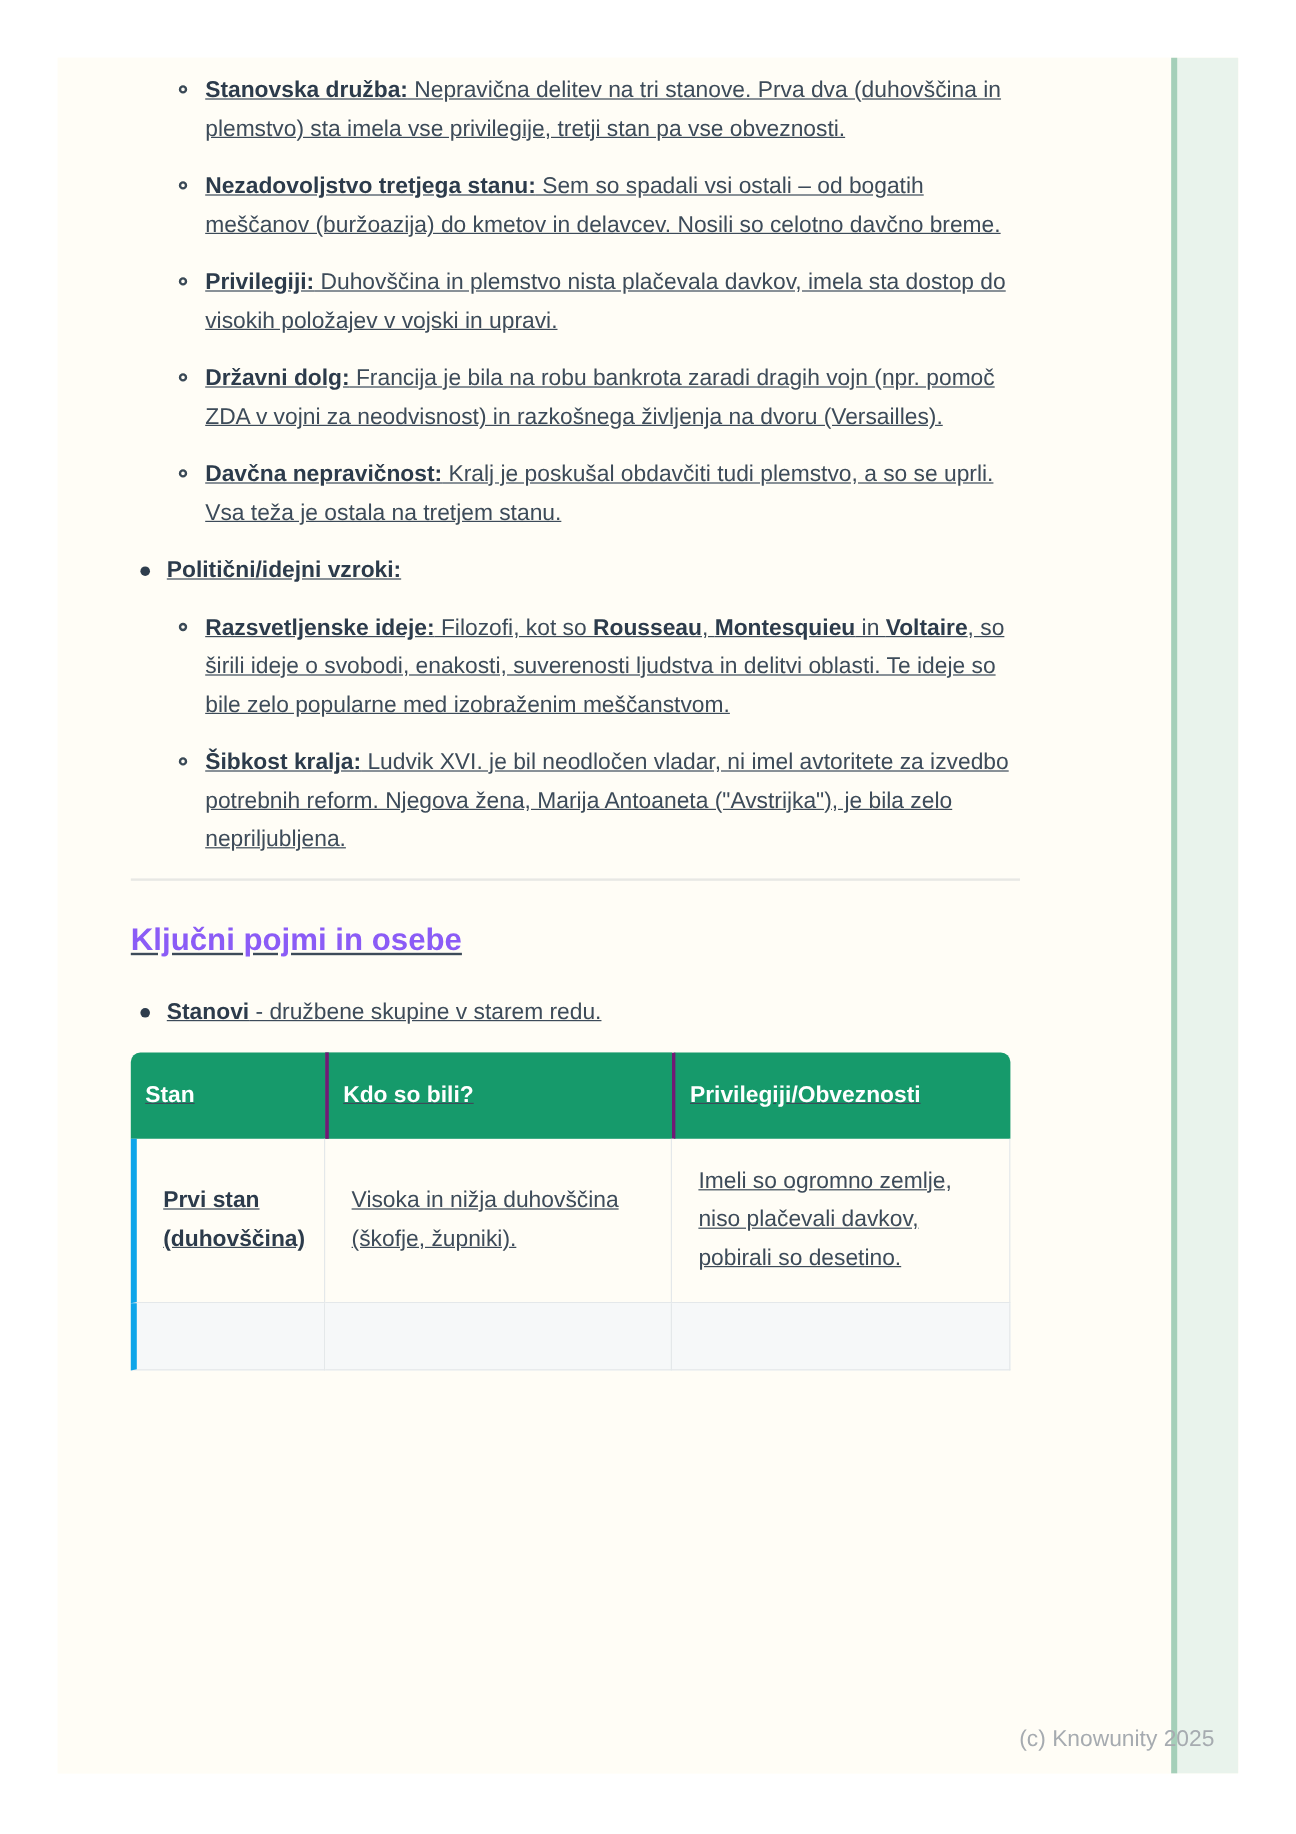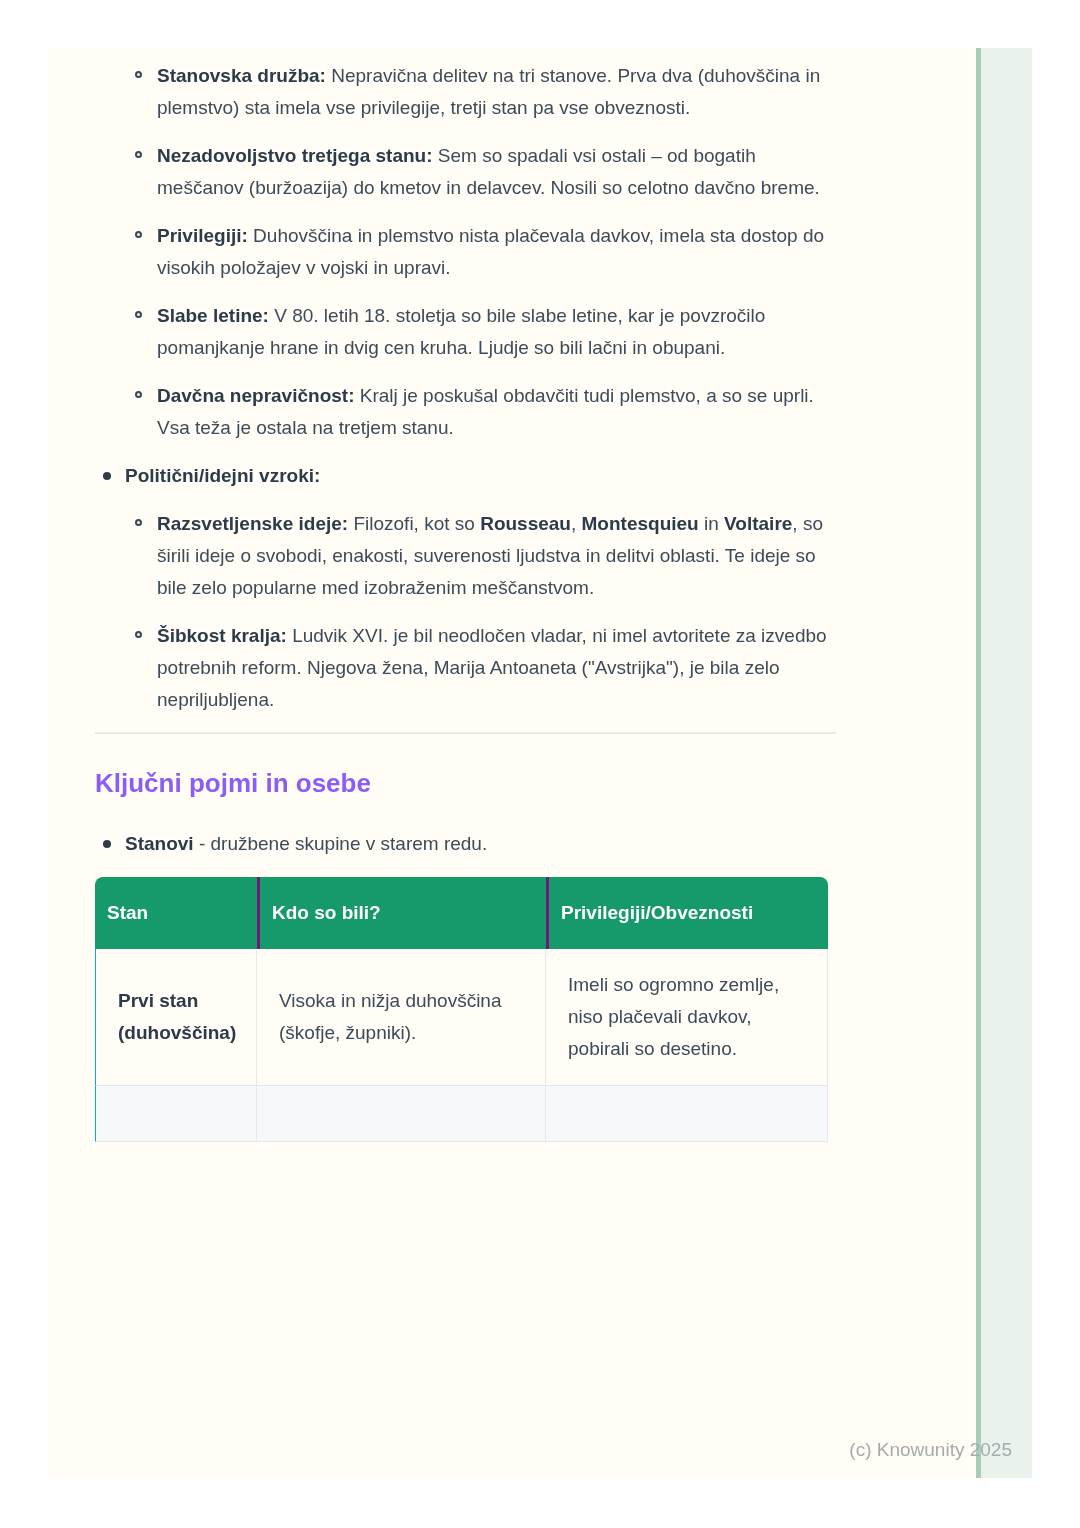--- a/index.html
+++ b/index.html
@@ -23,25 +23,26 @@
   .green-stripe {
     position: absolute;
     top: 0; right: 0;
     width: 56px; height: 100%;
     background: #e9f3ec;
     border-left: 5px solid #a5cfb9;
   }
 
   .content {
     position: absolute;
-    left: 47px; top: 12px;
+    left: 61px; top: 12px;
     width: 741px;
     font-size: 19px;
     line-height: 32px;
     color: #3d4b59;
+    text-decoration: underline;
   }
 
   ul { list-style: none; margin: 0; padding: 0; }
 
   .li { position: relative; margin-bottom: 16px; }
 
   .li-top { padding-left: 30px; }
   .dot {
     position: absolute; left: 8px; top: 12px;
     width: 8px; height: 8px; border-radius: 50%;
@@ -102,21 +103,21 @@
   .stan-table th:first-child { border-top-left-radius: 8px; }
   .stan-table th:last-child { border-top-right-radius: 8px; }
 
   .stan-table td {
     padding: 20px 22px;
     vertical-align: middle;
     border-right: 1px solid #e4e8ea;
     border-bottom: 1px solid #e4e8ea;
     color: #3d4b59;
   }
-  .stan-table td:first-child { border-left: 1px solid #0ea5e9; }
+  .stan-table td:first-child { border-left: 5px solid #0ea5e9; }
   .stan-table .cell-bold { font-weight: bold; color: #2c3b4b; }
   .stan-table tr.row-clipped td {
     background: #f6f8f9;
     height: 56px;
   }
 
   .watermark {
     position: absolute;
     top: 1394px;
     right: 20px;
@@ -145,21 +146,21 @@
       </li>
       <li class="li li-sub">
         <span class="ring"></span>
         <span class="bold">Privilegiji:</span><span> Duhovščina in plemstvo nista plačevala davkov, imela sta dostop do visokih položajev v vojski in upravi.</span>
       </li>
     </ul>
 
     <ul class="sub-list-follow">
       <li class="li li-sub">
         <span class="ring"></span>
-        <span class="bold">Slabe letine:</span><span> V 80. letih 18. stoletja so bile slabe letine, kar je povzročilo pomanjkanje hrane in dvig cen kruha. Ljudje so bili lačni in obupani.</span>
+        <span class="bold">Državni dolg:</span><span> Francija je bila na robu bankrota zaradi dragih vojn (npr. pomoč ZDA v vojni za neodvisnost) in razkošnega življenja na dvoru (Versailles).</span>
       </li>
       <li class="li li-sub">
         <span class="ring"></span>
         <span class="bold">Davčna nepravičnost:</span><span> Kralj je poskušal obdavčiti tudi plemstvo, a so se uprli. Vsa teža je ostala na tretjem stanu.</span>
       </li>
     </ul>
 
     <div class="li li-top">
       <span class="dot"></span>
       <span class="bold">Politični/idejni vzroki:</span>

